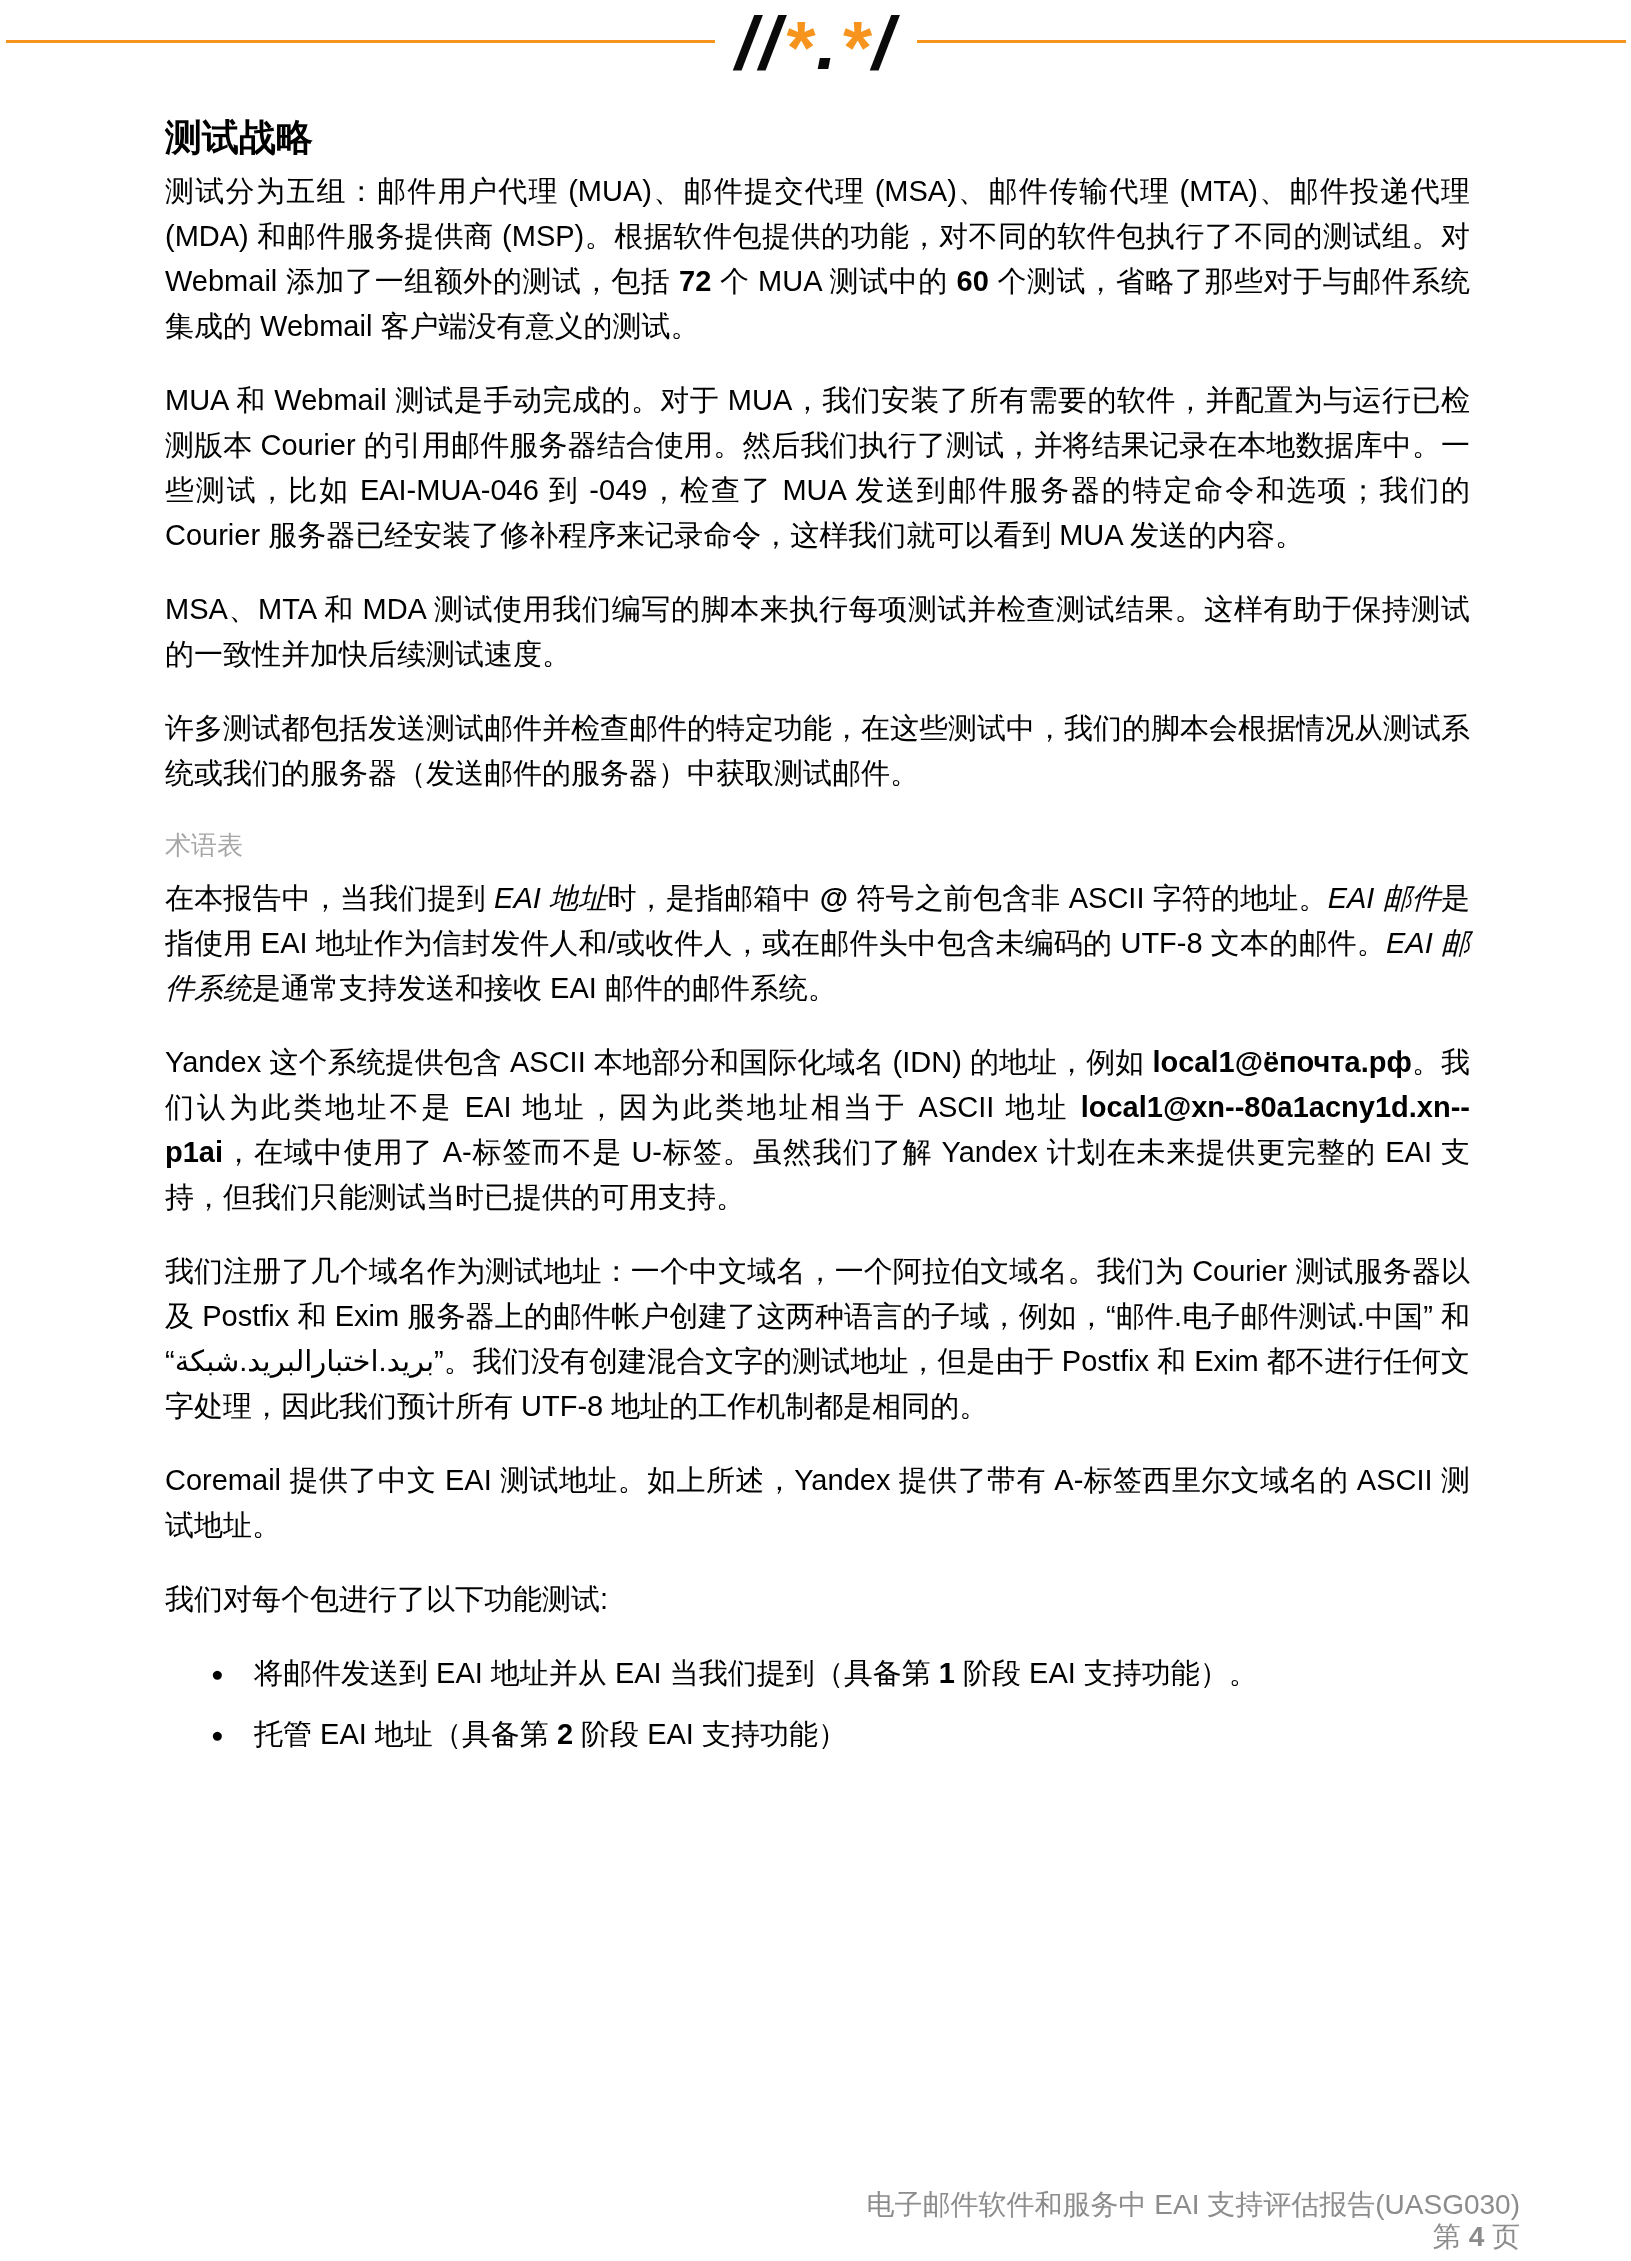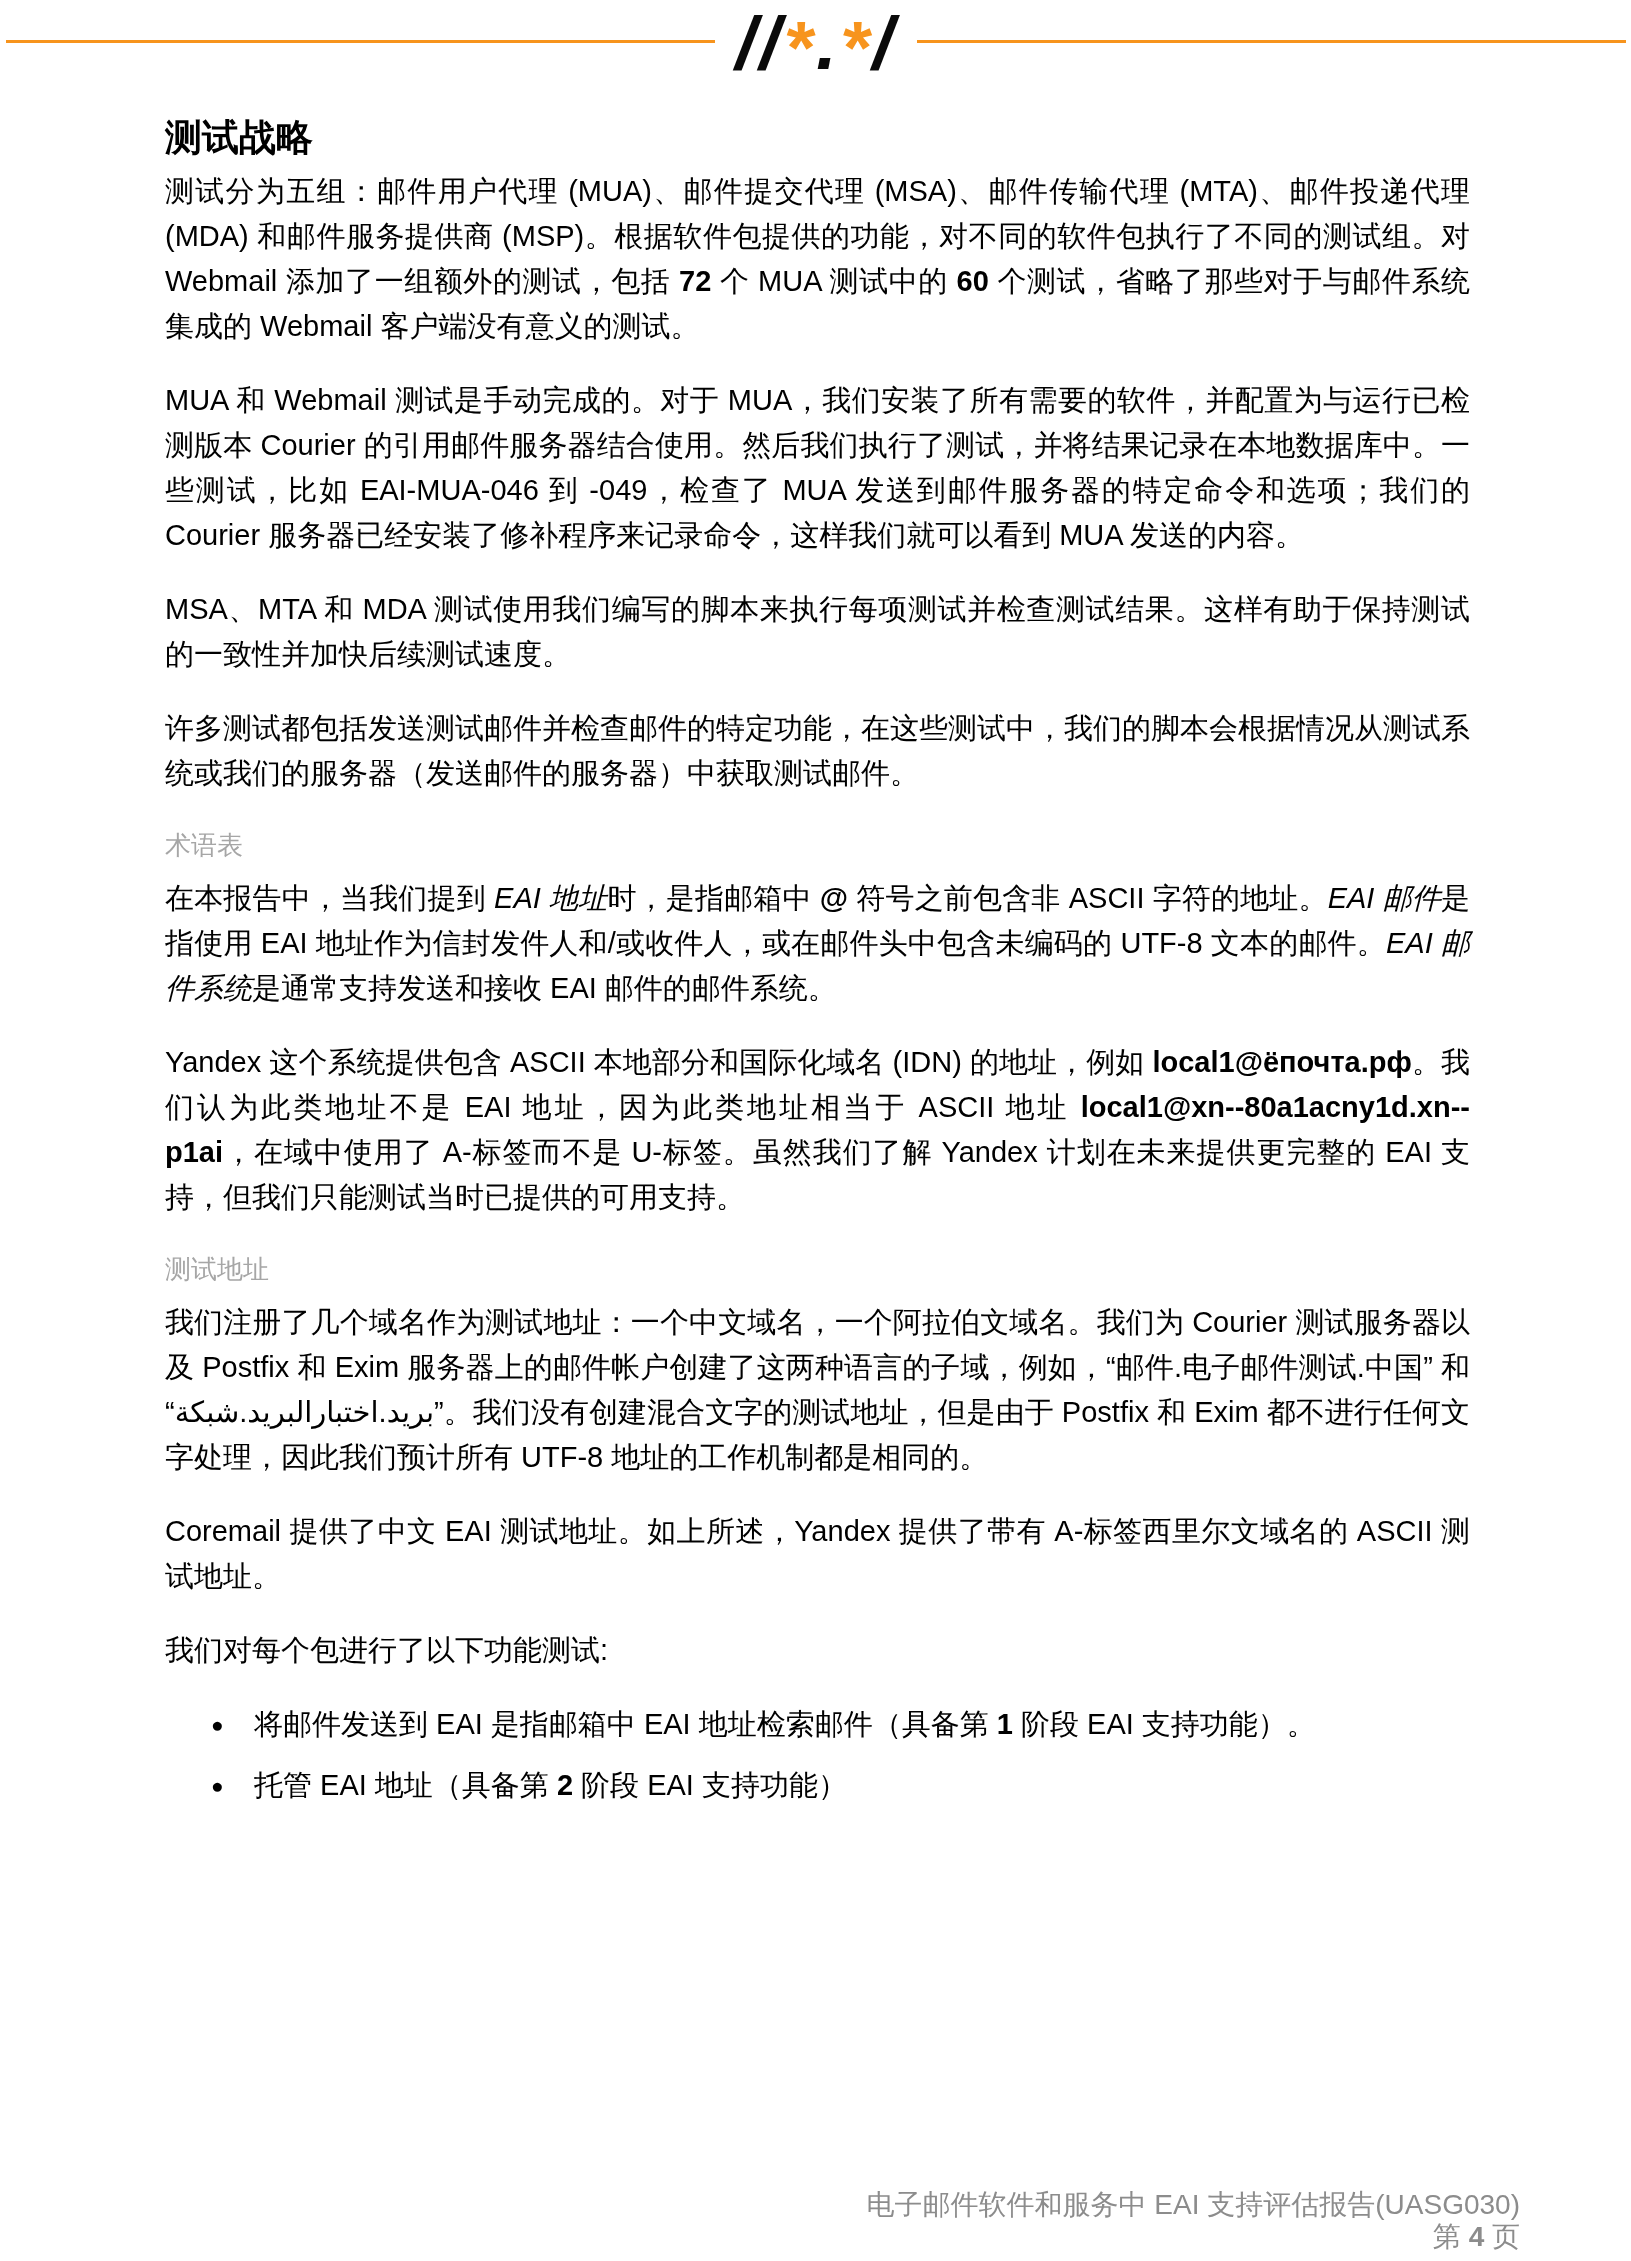--- a/index.html
+++ b/index.html
@@ -93,32 +93,31 @@
   <p class="body"><span>MSA、MTA 和 MDA 测试使用我们编写的脚本来执行每项测试并检查测试结果。这样有助于保持测试的一致性并加快后续测试速度。</span></p>
 
   <p class="body"><span>许多测试都包括发送测试邮件并检查邮件的特定功能，在这些测试中，我们的脚本会根据情况从测试系统或我们的服务器（发送邮件的服务器）中获取测试邮件。</span></p>
 
   <h2 class="sub">术语表</h2>
 
   <p class="body"><span>在本报告中，当我们提到 </span><span class="seg-i">EAI 地址</span><span>时，是指邮箱中 </span><span class="seg-b">@</span><span> 符号之前包含非 ASCII 字符的地址。</span><span class="seg-i">EAI 邮件</span><span>是指使用 EAI 地址作为信封发件人和/或收件人，或在邮件头中包含未编码的 UTF-8 文本的邮件。</span><span class="seg-i">EAI 邮件系统</span><span>是通常支持发送和接收 EAI 邮件的邮件系统。</span></p>
 
   <p class="body"><span>Yandex 这个系统提供包含 ASCII 本地部分和国际化域名 (IDN) 的地址，例如 </span><span class="seg-b">local1@ёпочта.рф</span><span>。我们认为此类地址不是 EAI 地址，因为此类地址相当于 ASCII 地址 </span><span class="seg-b">local1@xn--80a1acny1d.xn--p1ai</span><span>，在域中使用了 A-标签而不是 U-标签。虽然我们了解 Yandex 计划在未来提供更完整的 EAI 支持，但我们只能测试当时已提供的可用支持。</span></p>
 
-  <h2 class="sub">测试地址</h2>
 
   <p class="body"><span>我们注册了几个域名作为测试地址：一个中文域名，一个阿拉伯文域名。我们为 Courier 测试服务器以及 Postfix 和 Exim 服务器上的邮件帐户创建了这两种语言的子域，例如，“邮件.电子邮件测试.中国” 和 “</span><span class="seg-rtl" dir="rtl">بريد.اختبارالبريد.شبكة</span><span>”。我们没有创建混合文字的测试地址，但是由于 Postfix 和 Exim 都不进行任何文字处理，因此我们预计所有 UTF-8 地址的工作机制都是相同的。</span></p>
 
   <p class="body"><span>Coremail 提供了中文 EAI 测试地址。如上所述，Yandex 提供了带有 A-标签西里尔文域名的 ASCII 测试地址。</span></p>
 
   <p class="body"><span>我们对每个包进行了以下功能测试:</span></p>
 
   <ul class="bullets">
     <li>
       <span class="marker">●</span>
-      <span class="li-text"><span>将邮件发送到 EAI 是指邮箱中 EAI 地址检索邮件（具备第 </span><span class="seg-b">1</span><span> 阶段 EAI 支持功能）。</span></span>
+      <span class="li-text"><span>将邮件发送到 EAI 地址并从 EAI 当我们提到（具备第 </span><span class="seg-b">1</span><span> 阶段 EAI 支持功能）。</span></span>
     </li>
     <li>
       <span class="marker">●</span>
       <span class="li-text"><span>托管 EAI 地址（具备第 </span><span class="seg-b">2</span><span> 阶段 EAI 支持功能）</span></span>
     </li>
   </ul>
 
 </div>
 
 <div class="footer">

